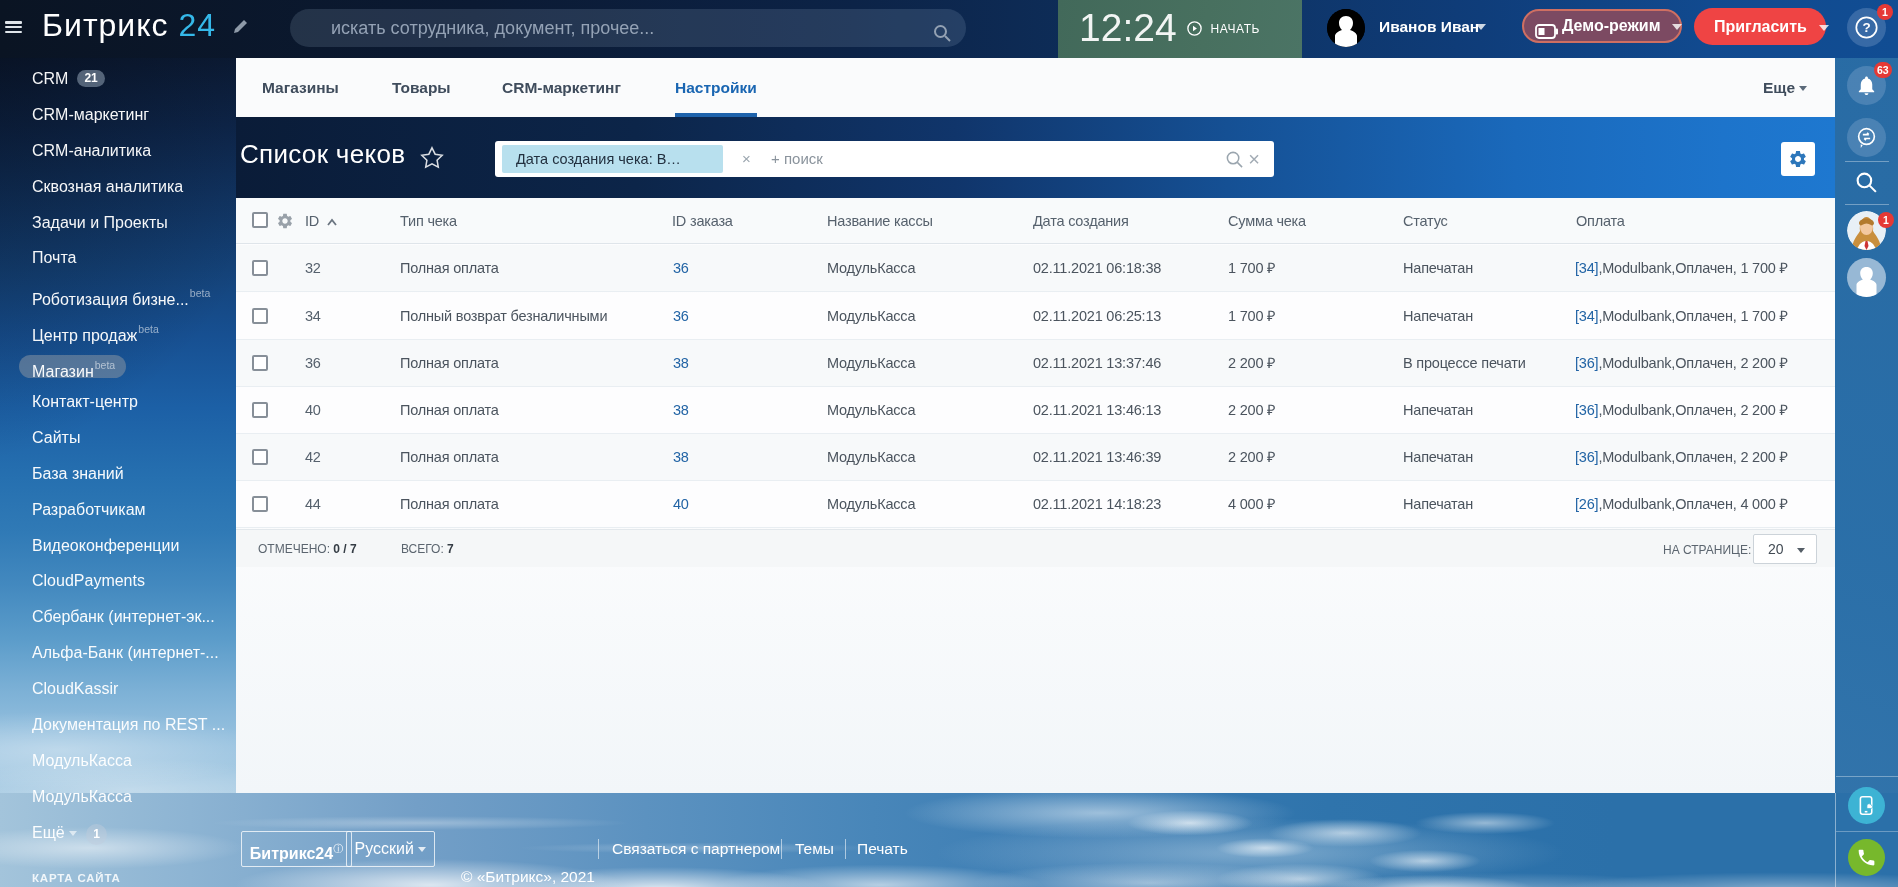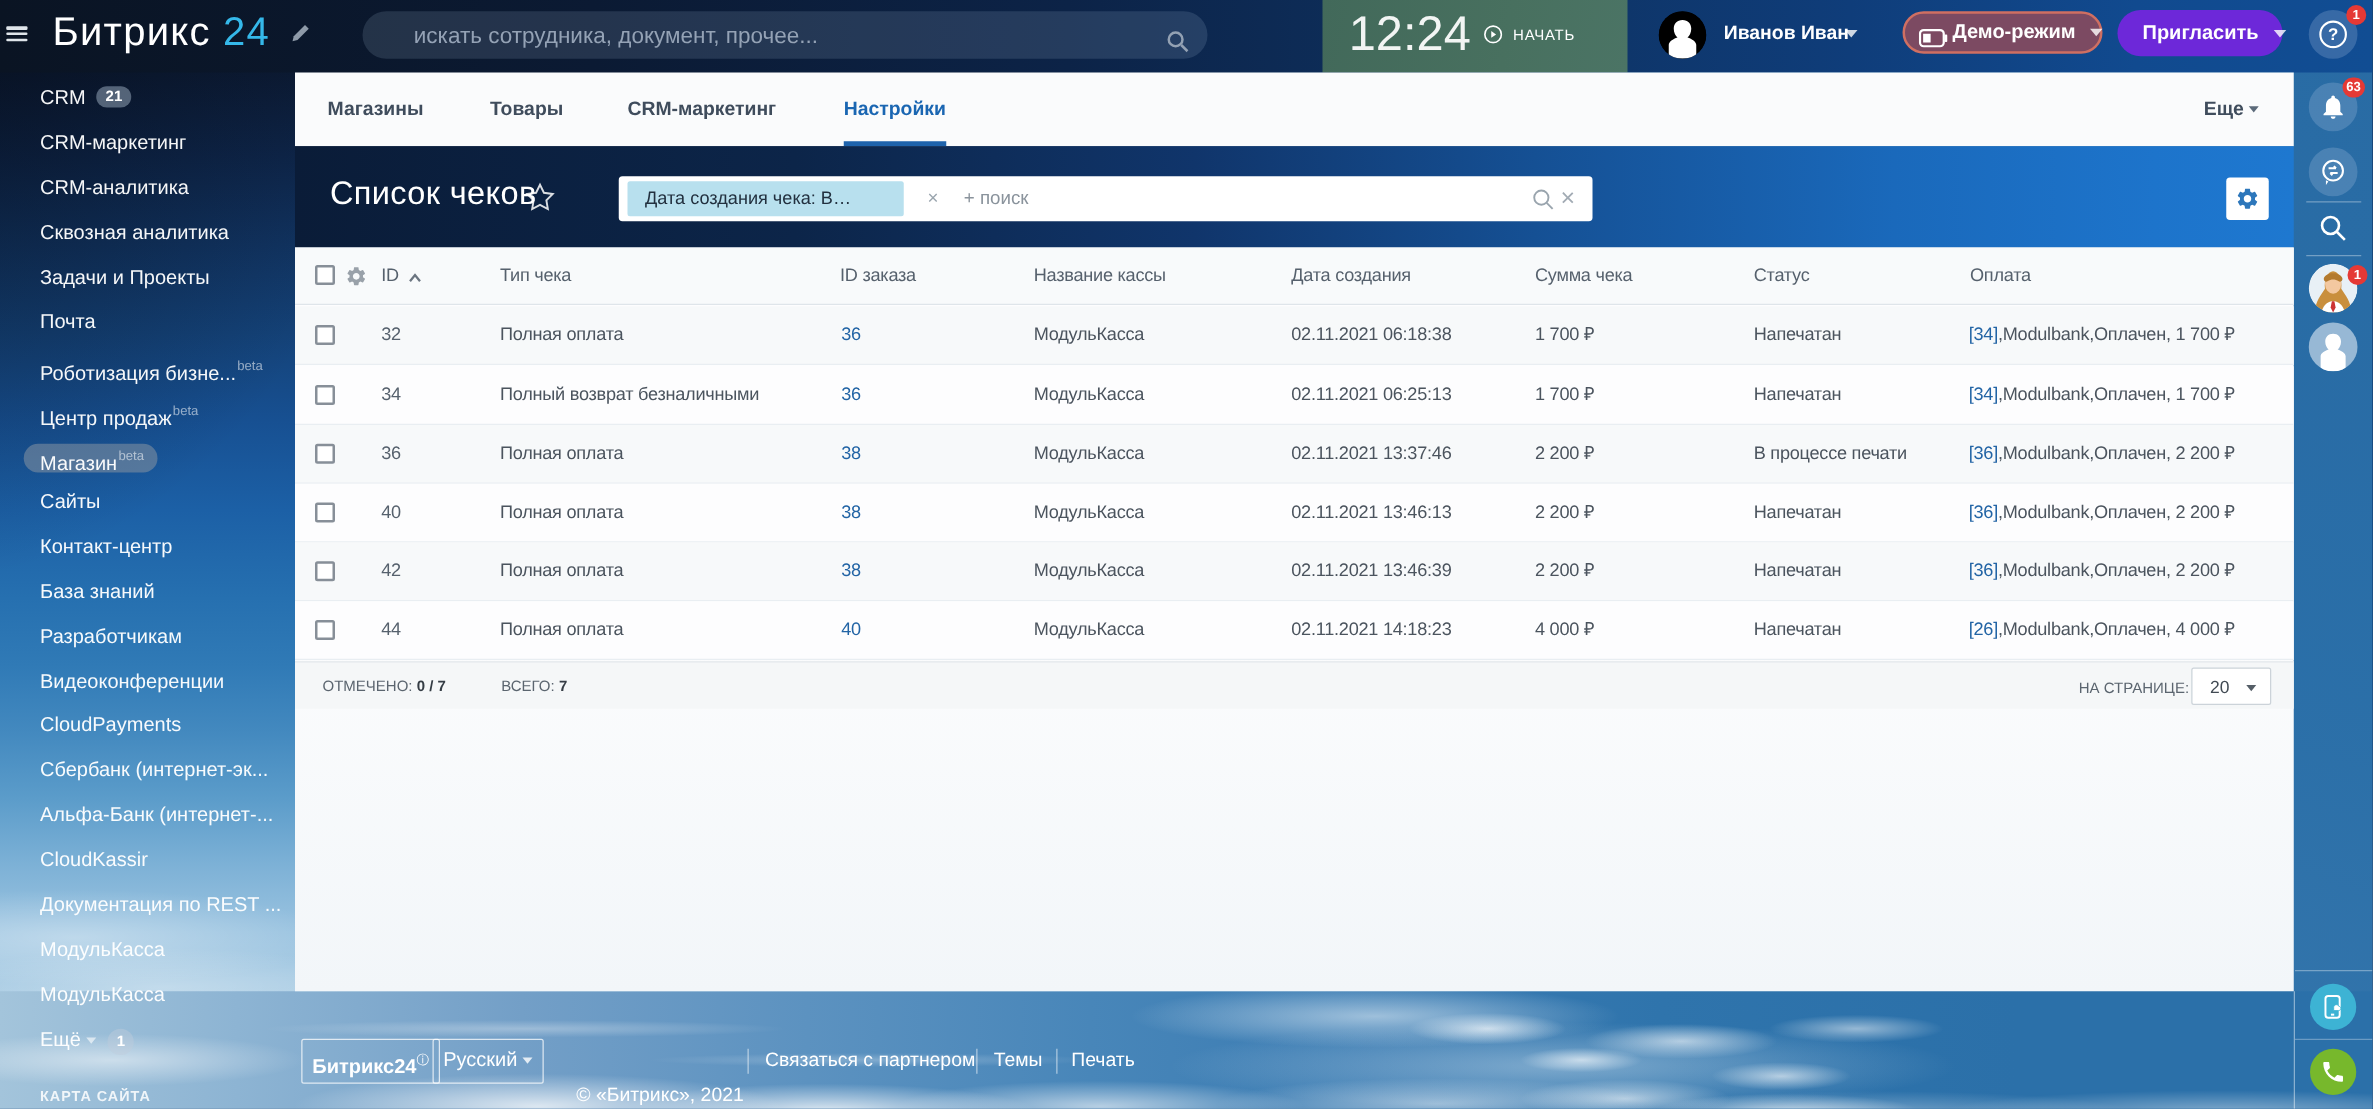--- a/index.html
+++ b/index.html
@@ -58,21 +58,21 @@
     background:linear-gradient(100deg,#42695a 0%,#48705f 60%,#4b7465 100%); color:#fff; }
   #clock .time { position:absolute; left:21px; top:6px; font-size:39px; font-weight:100; letter-spacing:0px; color:rgba(255,255,255,0.93); }
   .startwrap { left:1187px; top:19px; color:#fff; }
 
   #avatar { left:1327px; top:9px; width:38px; height:38px; border-radius:50%; background:#000; overflow:hidden; }
   #uname { left:1379px; top:18px; color:#fff; font-weight:700; font-size:15.5px; }
   .caret { display:inline-block; width:0; height:0; border-left:5px solid transparent; border-right:5px solid transparent; border-top:6px solid rgba(255,255,255,0.8); vertical-align:middle; }
   #uncaret { left:1476px; top:24px; }
   #demo { left:1522px; top:9px; width:160px; height:34px; border-radius:17px; background:#7c4a62; border:2px solid #cf6f62;
     color:#fff; font-weight:700; font-size:16px; line-height:30px; text-align:left; padding-left:38px; white-space:nowrap; }
-  #invite { left:1694px; top:8px; width:132px; height:37px; border-radius:19px; background:#6d28d9;
+  #invite { left:1694px; top:8px; width:132px; height:37px; border-radius:19px; background:#ef4444;
     color:#fff; font-weight:700; font-size:16px; line-height:37px; padding-left:20px; white-space:nowrap; }
 
   
   #menu { left:0; top:61px; width:236px; }
   #menu .mi { position:relative; height:35.9px; line-height:35.9px; padding-left:32px; color:rgba(255,255,255,0.96); font-size:16px; white-space:nowrap; }
   #menu .beta { font-size:10.5px; color:rgba(255,255,255,0.55); vertical-align:8px; margin-left:1px; }
   .badge-grey { display:inline-block; background:rgba(110,125,145,0.75); color:#fff; font-size:12px; font-weight:700;
     border-radius:9px; padding:0 7px; height:17px; line-height:17px; vertical-align:2px; margin-left:9px; }
   #mi-shop { position:absolute; left:19px; top:355px; width:107px; height:23px; border-radius:12px; background:rgba(125,142,160,0.6); }
   #karta { left:32px; top:872px; color:rgba(255,255,255,0.85); font-size:11.5px; font-weight:700; letter-spacing:0.8px; }
@@ -84,21 +84,21 @@
   .rsep { position:absolute; left:1845px; width:44px; height:1px; background:rgba(255,255,255,0.35); }
 
   
   #tabs { left:236px; top:58px; width:1599px; height:59px; background:#fafbfc; }
   #tabs .tab { position:absolute; top:0; height:59px; line-height:59px; font-size:15.5px; font-weight:700; color:#3f4c5c; }
   #tabs .active { color:#1a66b2; }
   #tabunderline { position:absolute; left:439px; top:55px; width:82px; height:4px; background:#1e63ac; }
 
   #band { left:236px; top:117px; width:1599px; height:81px;
     background:linear-gradient(90deg,#0a1c38 0%,#0c2549 25%,#10356b 45%,#155094 62%,#1a69bb 80%,#1d74cb 93%,#1e78d0 100%); }
-  #title { position:absolute; left:28px; top:22px; color:#fff; font-size:26px; font-weight:400; letter-spacing:0.3px; }
+  #title { position:absolute; left:4px; top:22px; color:#fff; font-size:26px; font-weight:400; letter-spacing:0.3px; }
   #star { position:absolute; left:183px; top:28px; }
   #filter { position:absolute; left:259px; top:24px; width:779px; height:36px; background:#fff; border-radius:3px; }
   #ftag { position:absolute; left:7px; top:4px; width:221px; height:28px; background:#b8e0ee; border-radius:2px; line-height:28px;
     font-size:14.5px; color:#22303f; padding-left:14px; }
   #ftagx { position:absolute; left:247px; top:4px; color:#9aa5ae; font-size:15px; line-height:28px; }
   #fsearch { position:absolute; left:276px; top:0; line-height:36px; color:#8a939c; font-size:15px; }
   #fmag { position:absolute; right:30px; top:9px; }
   #fx { position:absolute; right:14px; top:8px; color:#a2abb4; font-size:20px; font-weight:400; line-height:20px; }
   #gearbtn { position:absolute; left:1545px; top:25px; width:34px; height:34px; background:#fff; border-radius:3px; }
 
@@ -181,22 +181,22 @@
   <div class="abs" id="menu">
     <div class="mi">CRM<span class="badge-grey">21</span></div>
     <div class="mi">CRM-маркетинг</div>
     <div class="mi">CRM-аналитика</div>
     <div class="mi">Сквозная аналитика</div>
     <div class="mi">Задачи и Проекты</div>
     <div class="mi">Почта</div>
     <div class="mi">Роботизация бизне...<span class="beta">beta</span></div>
     <div class="mi">Центр продаж<span class="beta">beta</span></div>
     <div class="mi">Магазин<span class="beta">beta</span></div>
+    <div class="mi">Контакт-центр</div>
     <div class="mi">Сайты</div>
-    <div class="mi">Контакт-центр</div>
     <div class="mi">База знаний</div>
     <div class="mi">Разработчикам</div>
     <div class="mi">Видеоконференции</div>
     <div class="mi">CloudPayments</div>
     <div class="mi">Сбербанк (интернет-эк...</div>
     <div class="mi">Альфа-Банк (интернет-...</div>
     <div class="mi">CloudKassir</div>
     <div class="mi">Документация по REST ...</div>
     <div class="mi">МодульКасса</div>
     <div class="mi">МодульКасса</div>

